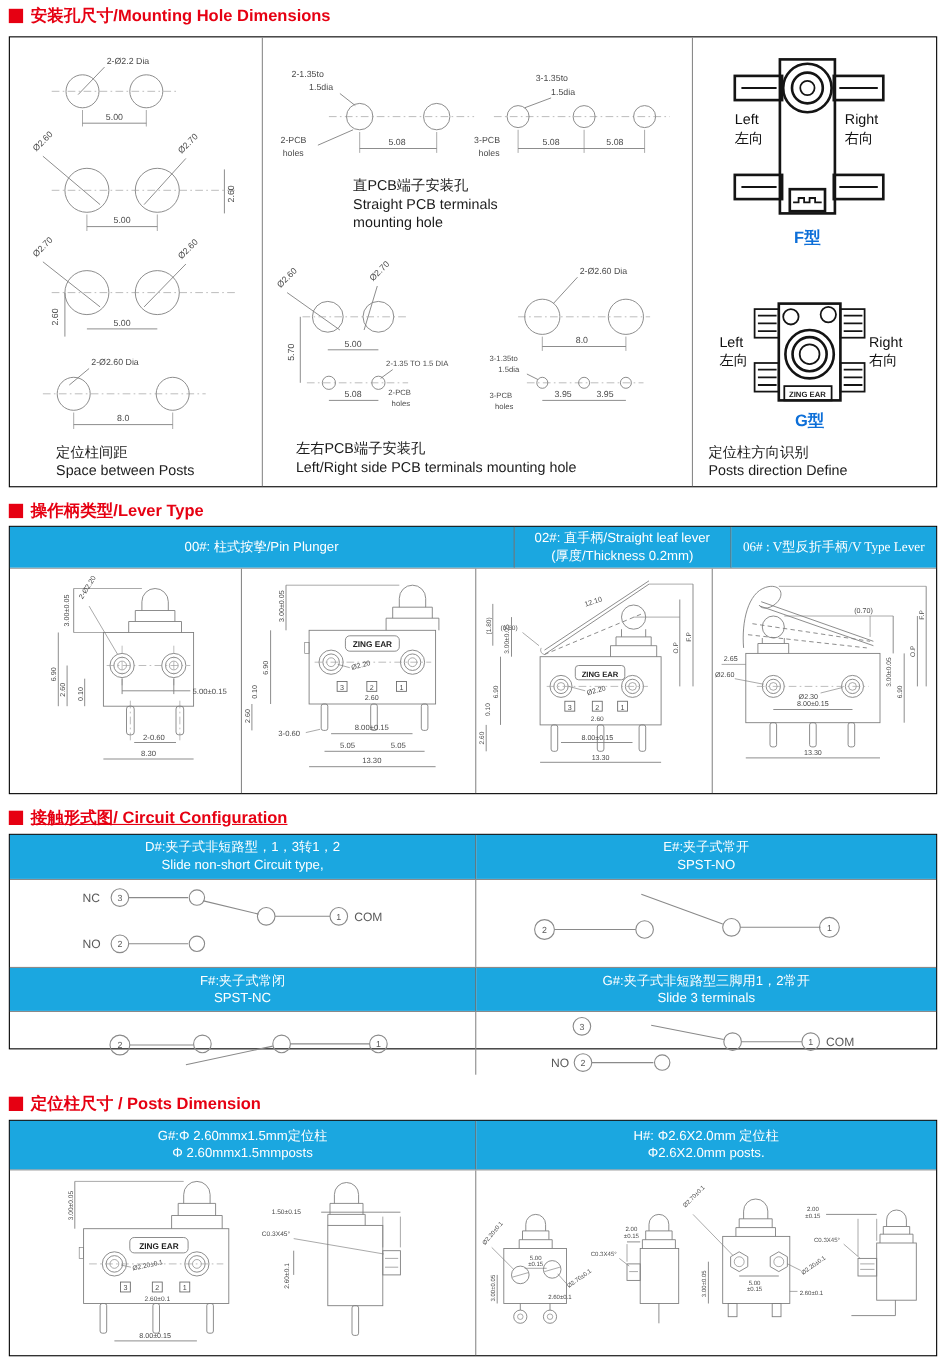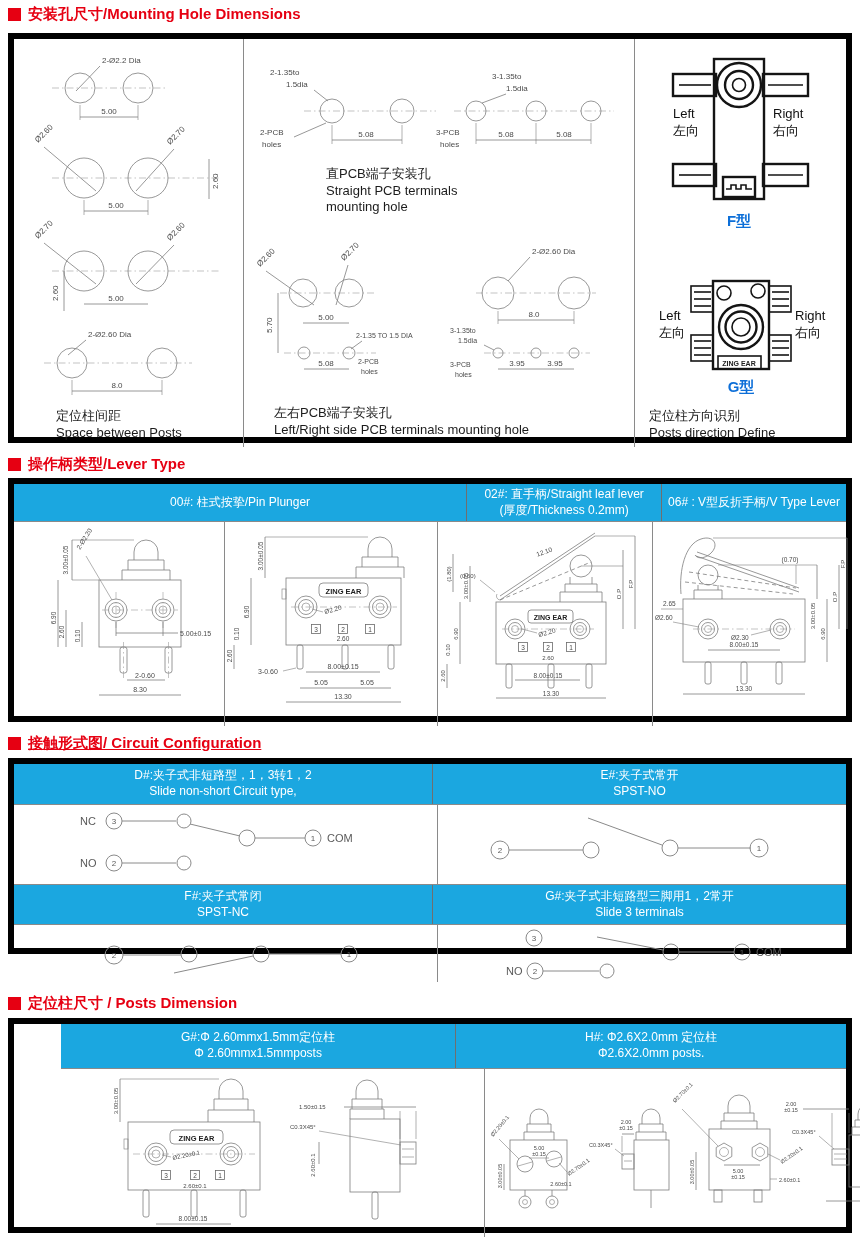--- a/index.html
+++ b/index.html
@@ -1,21 +1,21 @@
 <!DOCTYPE html>
 <html><head>
 <meta charset="utf-8">
 <style>
 * { margin:0; padding:0; box-sizing:border-box; }
 html,body { background:#fff; }
 body { width:860px; height:1237px; position:relative; font-family:"Liberation Sans",sans-serif; overflow:hidden; }
 .page { position:absolute; inset:0; }
 .sec-title { position:absolute; left:8px; display:flex; align-items:center; gap:7px; color:#e60012; font-weight:bold; font-size:15px; white-space:nowrap; }
 .sq { width:13px; height:13px; background:#e60012; display:inline-block; flex:0 0 auto; }
-.tbl { position:absolute; border:6px solid #000000; background:#fff; }
+.tbl { position:absolute; border:1px solid #000000; background:#fff; }
 .abs { position:absolute; }
 .cell-r { border-right:1px solid #8a8a8a; }
 .row { display:flex; }
 .bluehead { background:#1ba7e0; color:#fff; display:flex; flex-direction:column; align-items:center; justify-content:center; text-align:center; font-size:12px; line-height:1.3; }
 .bluehead.cell-r { border-right:1px solid #6f6f6f; }
 .bt { border-top:1px solid #8a8a8a; }
 svg { display:block; }
 svg text { font-family:"Liberation Sans",sans-serif; font-size:8px; fill:#4a4a4a; }
 .mid { text-anchor:middle; }
 .d55 { font-size:5.5px; } .d6 { font-size:6px; } .d65 { font-size:6.5px; } .d7 { font-size:7px; } .d75 { font-size:7.5px; }
@@ -258,21 +258,21 @@
 
   <div class="tbl" style="left:8px; top:478px; width:844px; height:244px;">
     <div class="row" style="height:37px;">
       <div class="bluehead cell-r" style="width:500px;text-align:center;">
         <span>00#: 柱式按挚/Pin Plunger</span>
       </div>
       <div class="bluehead cell-r" style="width:215px;">
         <span>02#: 直手柄/Straight leaf lever</span>
         <span>(厚度/Thickness 0.2mm)</span>
       </div>
-      <div class="bluehead" style="width:203px;">
+      <div class="bluehead" style="width:203px;font-family:Liberation Serif, serif;">
         <span>06# : V型反折手柄/V Type Lever</span>
       </div>
     </div>
     <div class="row bt" style="height:205px;">
 
       <div class="cell-r" style="width:211px;">
         <svg width="211" height="205" viewBox="0 0 211 205">
           <path class="tl" d="M120,30 a12,12 0 0 1 24,0 M120,30 v8 M144,30 v8 M114,38 h36 M114,38 v10 M150,38 v10 M108,48 h48 M108,48 v10 M156,48 v10"></path>
           <rect class="tl" x="85" y="58" width="82" height="67"></rect>
           <circle class="tl" cx="102" cy="88" r="11"></circle>
@@ -550,21 +550,21 @@
         </svg>
       </div>
     </div>
   </div>
 
   <div class="sec-title" style="top:994px;">
     <span class="sq"></span>
     <span>定位柱尺寸 / Posts Dimension</span>
   </div>
 
-  <div class="tbl" style="left:8px; top:1018px; width:844px; height:215px;padding-left:47px;">
+  <div class="tbl" style="left:8px; top:1018px; width:844px; height:215px;">
     <div class="row" style="height:44px;">
       <div class="bluehead cell-r" style="width:424px;">
         <span>G#:Φ 2.60mmx1.5mm定位柱</span>
         <span>Φ 2.60mmx1.5mmposts</span>
       </div>
       <div class="bluehead" style="width:418px;">
         <span>H#: Φ2.6X2.0mm 定位柱</span>
         <span>Φ2.6X2.0mm posts.</span>
       </div>
     </div>

